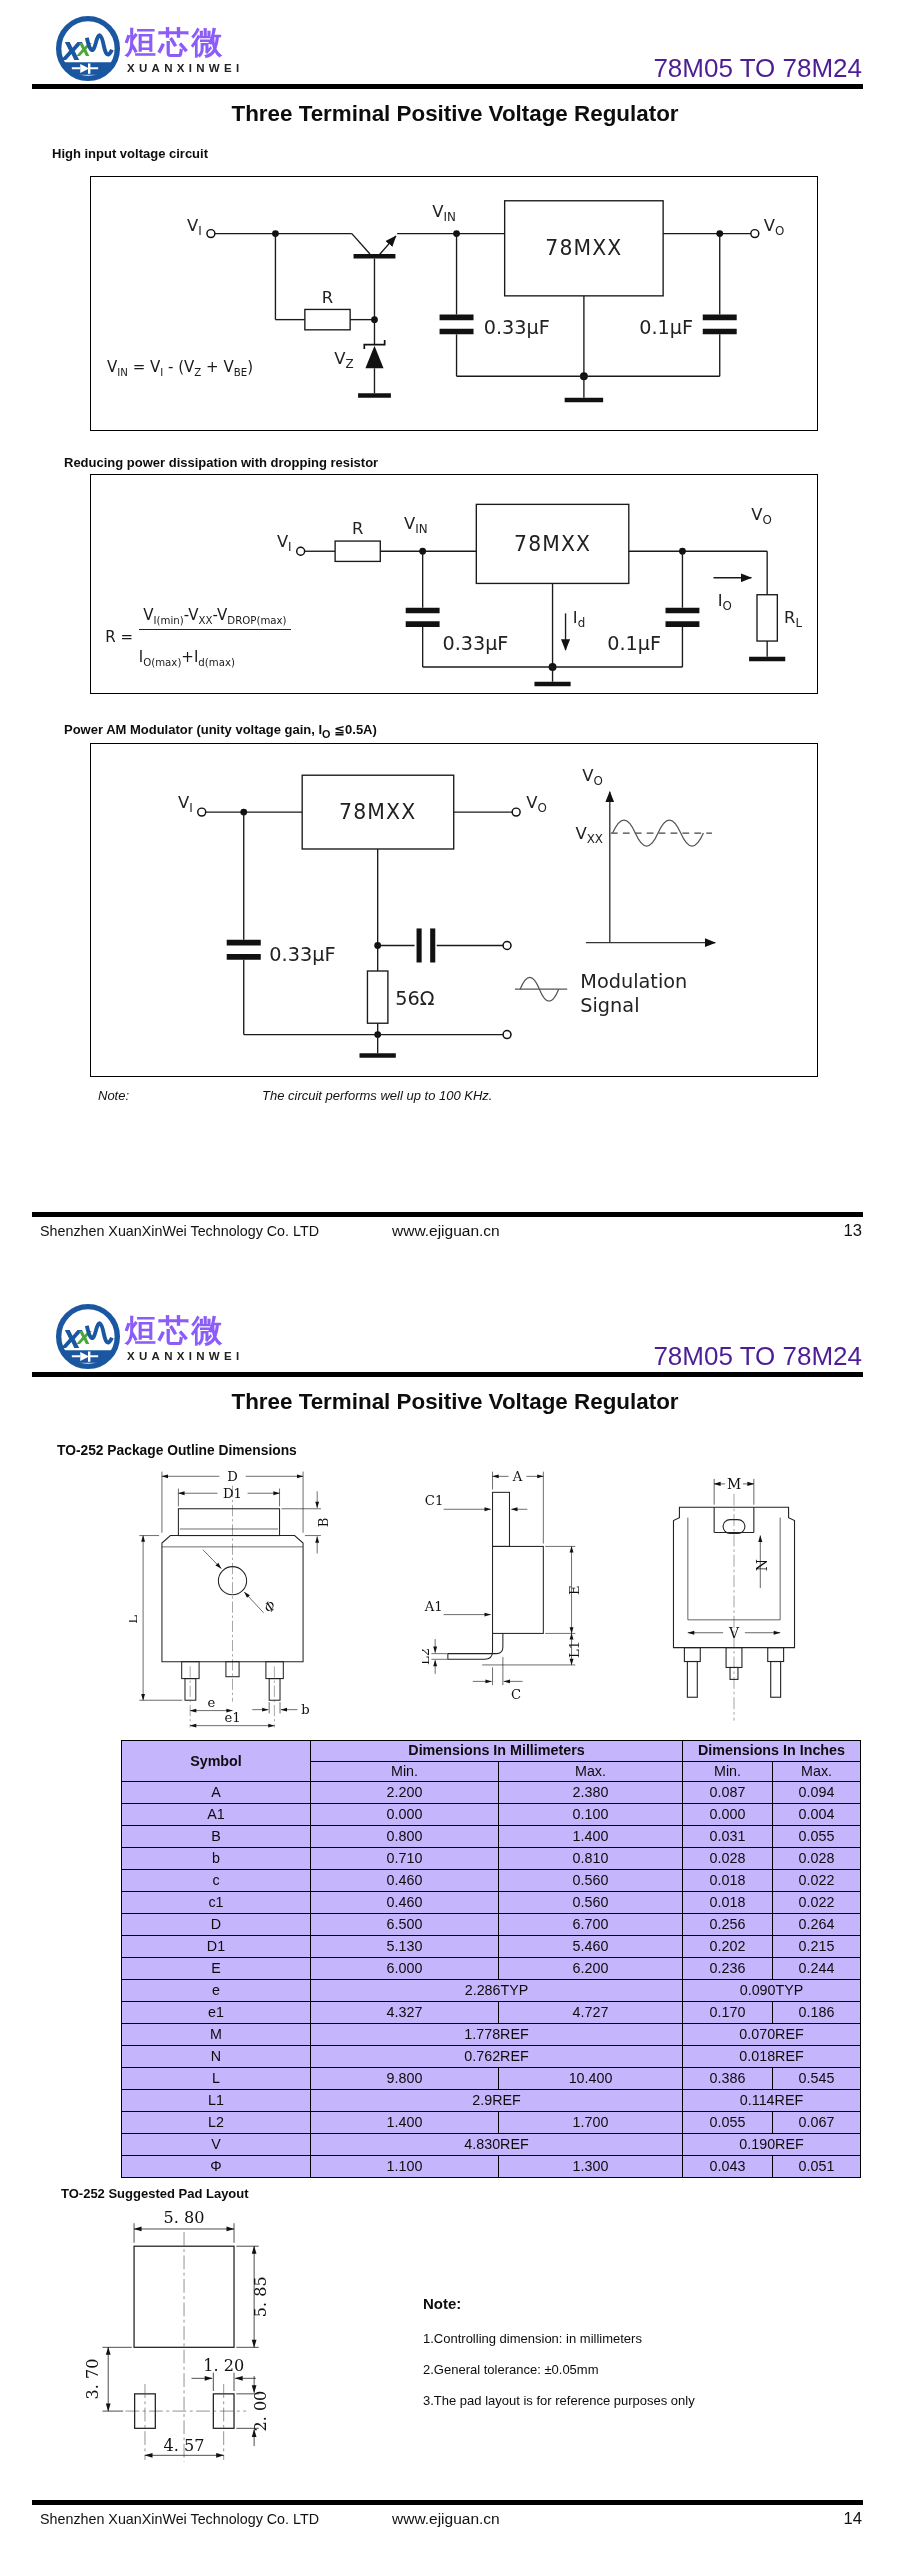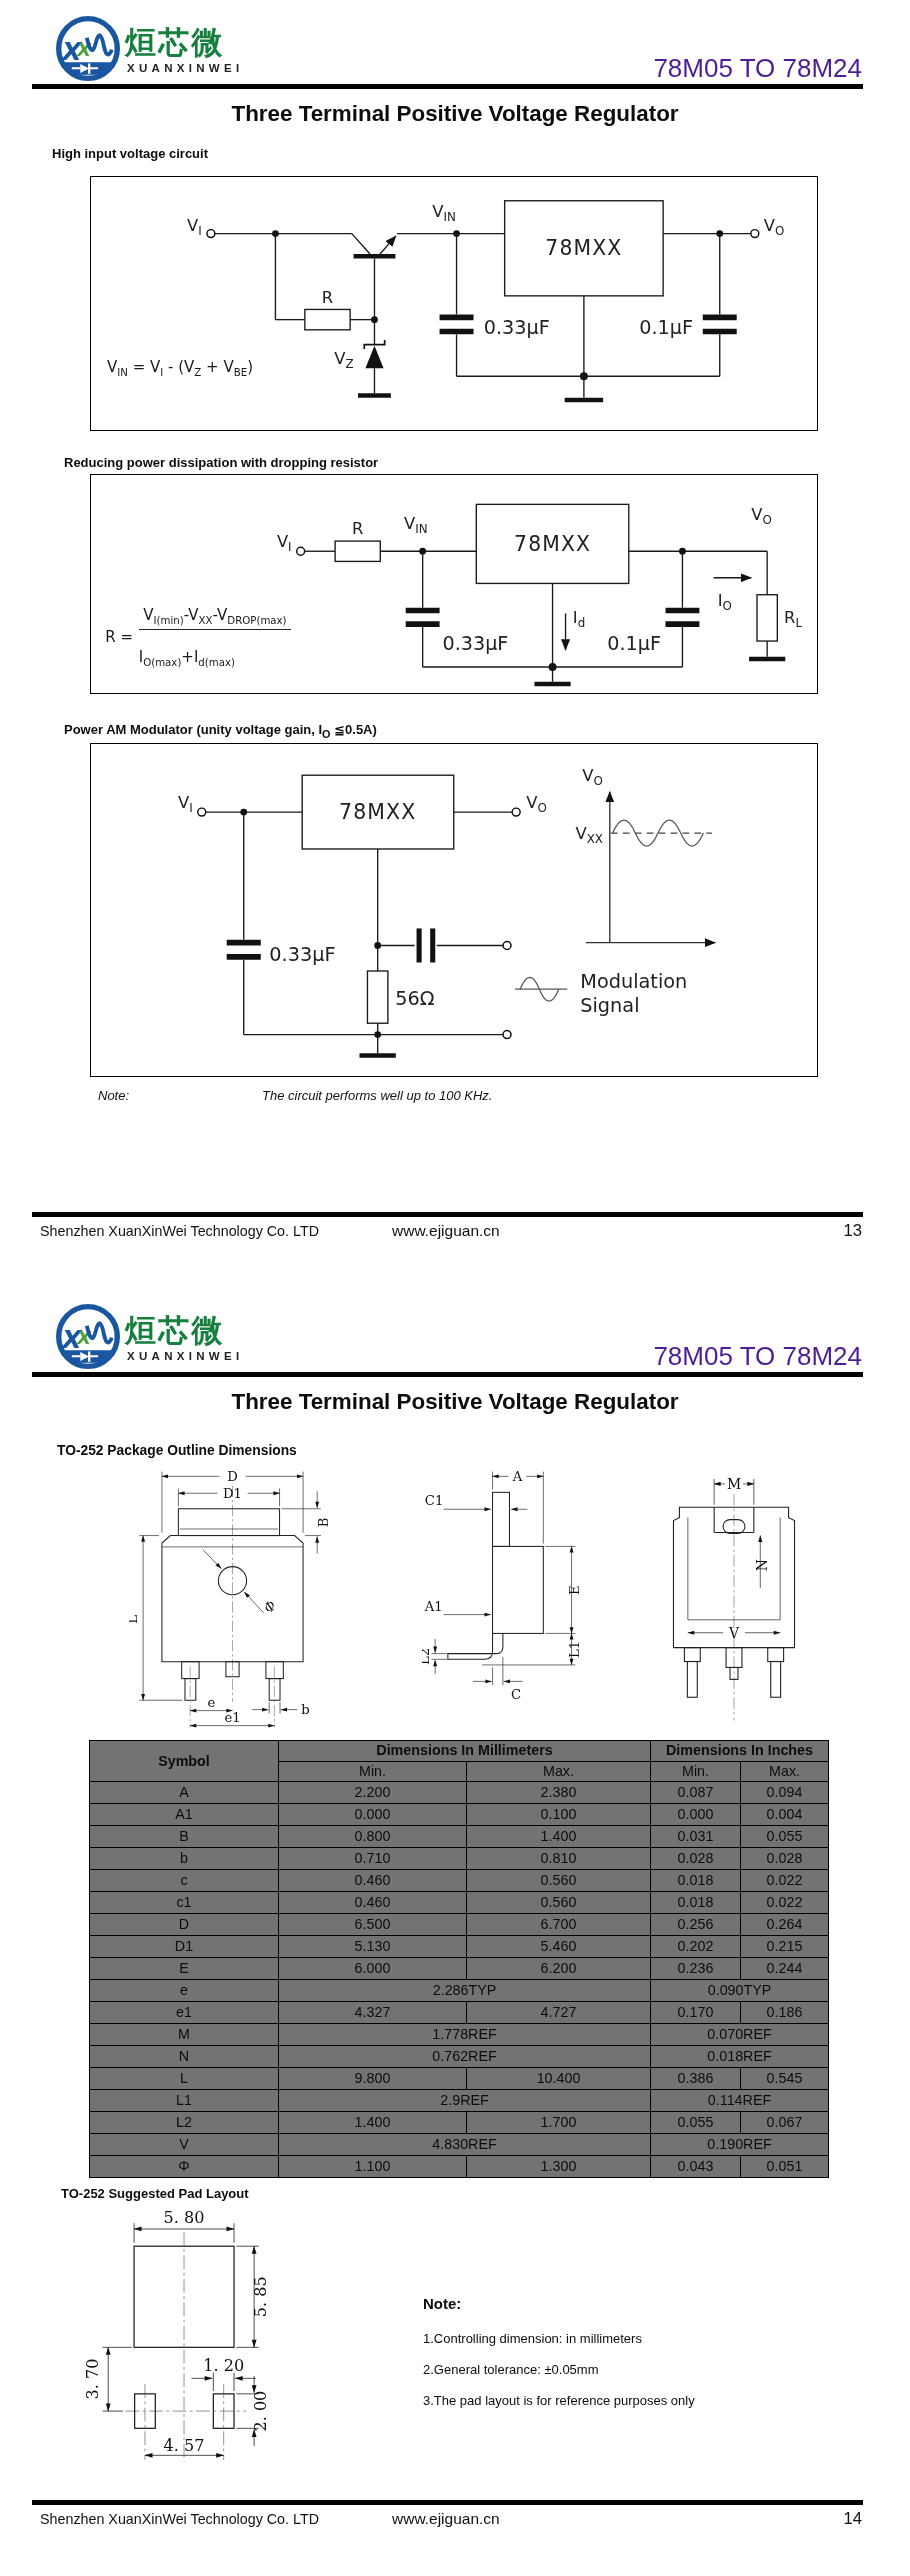--- a/index.html
+++ b/index.html
@@ -1,21 +1,21 @@
 <!DOCTYPE html>
 <html style="font-size:9.2px"><head>
 <meta charset="utf-8">
 <style>
   html,body{margin:0;padding:0;background:#ffffff;}
   body{width:910px;font-family:"Liberation Sans","DejaVu Sans",sans-serif;color:#111;}
   .page{position:relative;width:910px;height:1288px;background:#fff;overflow:hidden;}
   .abs{position:absolute;}
 
   
-  .brand-cn{font-size:31px;font-weight:bold;color:#15803d;letter-spacing:2.3px;}
+  .brand-cn{font-size:31px;font-weight:bold;color:#8b5cf6;letter-spacing:2.3px;}
   .brand-en{font-size:11.5px;font-weight:bold;color:#222;letter-spacing:4.3px;}
   .part-range{font-size:26px;font-weight:400;color:#4c1d95;text-align:right;width:344px;}
   .hrule{background:#000;height:5.2px;}
   .doc-title{width:910px;text-align:center;font-size:22.4px;font-weight:bold;color:#0d0d0d;}
 
   .sec-h{font-size:13px;font-weight:bold;color:#0d0d0d;}
   .cbox{border:1.7px solid #000;background:#fff;}
 
   .note-line{font-style:italic;font-size:13px;color:#111;}
 
@@ -48,22 +48,22 @@
   .frac .num{padding:0 4.6px;}
 
   
   .out{stroke:#222;stroke-width:2.2;fill:none;}
   .dim{stroke:#222;stroke-width:1.4;fill:none;}
   .cl{stroke:#555;stroke-width:1.1;stroke-dasharray:24 6 5 6;fill:none;}
   .cad{font-family:"DejaVu Serif","Liberation Serif",serif;font-size:28px;fill:#111;}
   .cad-it{font-style:italic;}
 
   
-  table.dims{border-collapse:collapse;width:739px;table-layout:fixed;background:#737373;
-    font-family:"Liberation Sans","DejaVu Sans",sans-serif;}
+  table.dims{border-collapse:collapse;width:739px;table-layout:fixed;background:#c4b5fd;
+    font-family:"Liberation Sans","DejaVu Sans",sans-serif;margin-left:32px;}
   table.dims th,table.dims td{border:1.1px solid #000;border-top:1.7px solid #000;border-bottom:1.7px solid #000;
     text-align:center;font-size:14.3px;padding:0;height:21px;line-height:17px;color:#0d0d0d;}
   table.dims{border:1.7px solid #000;}
   table.dims th{font-weight:bold;height:19.5px;}
   table.dims td{font-weight:400;}
 
   .p2-note-title{font-size:15px;font-weight:bold;color:#0d0d0d;}
   .p2-note-item{font-size:13px;color:#0d0d0d;}
 </style>
 </head>

